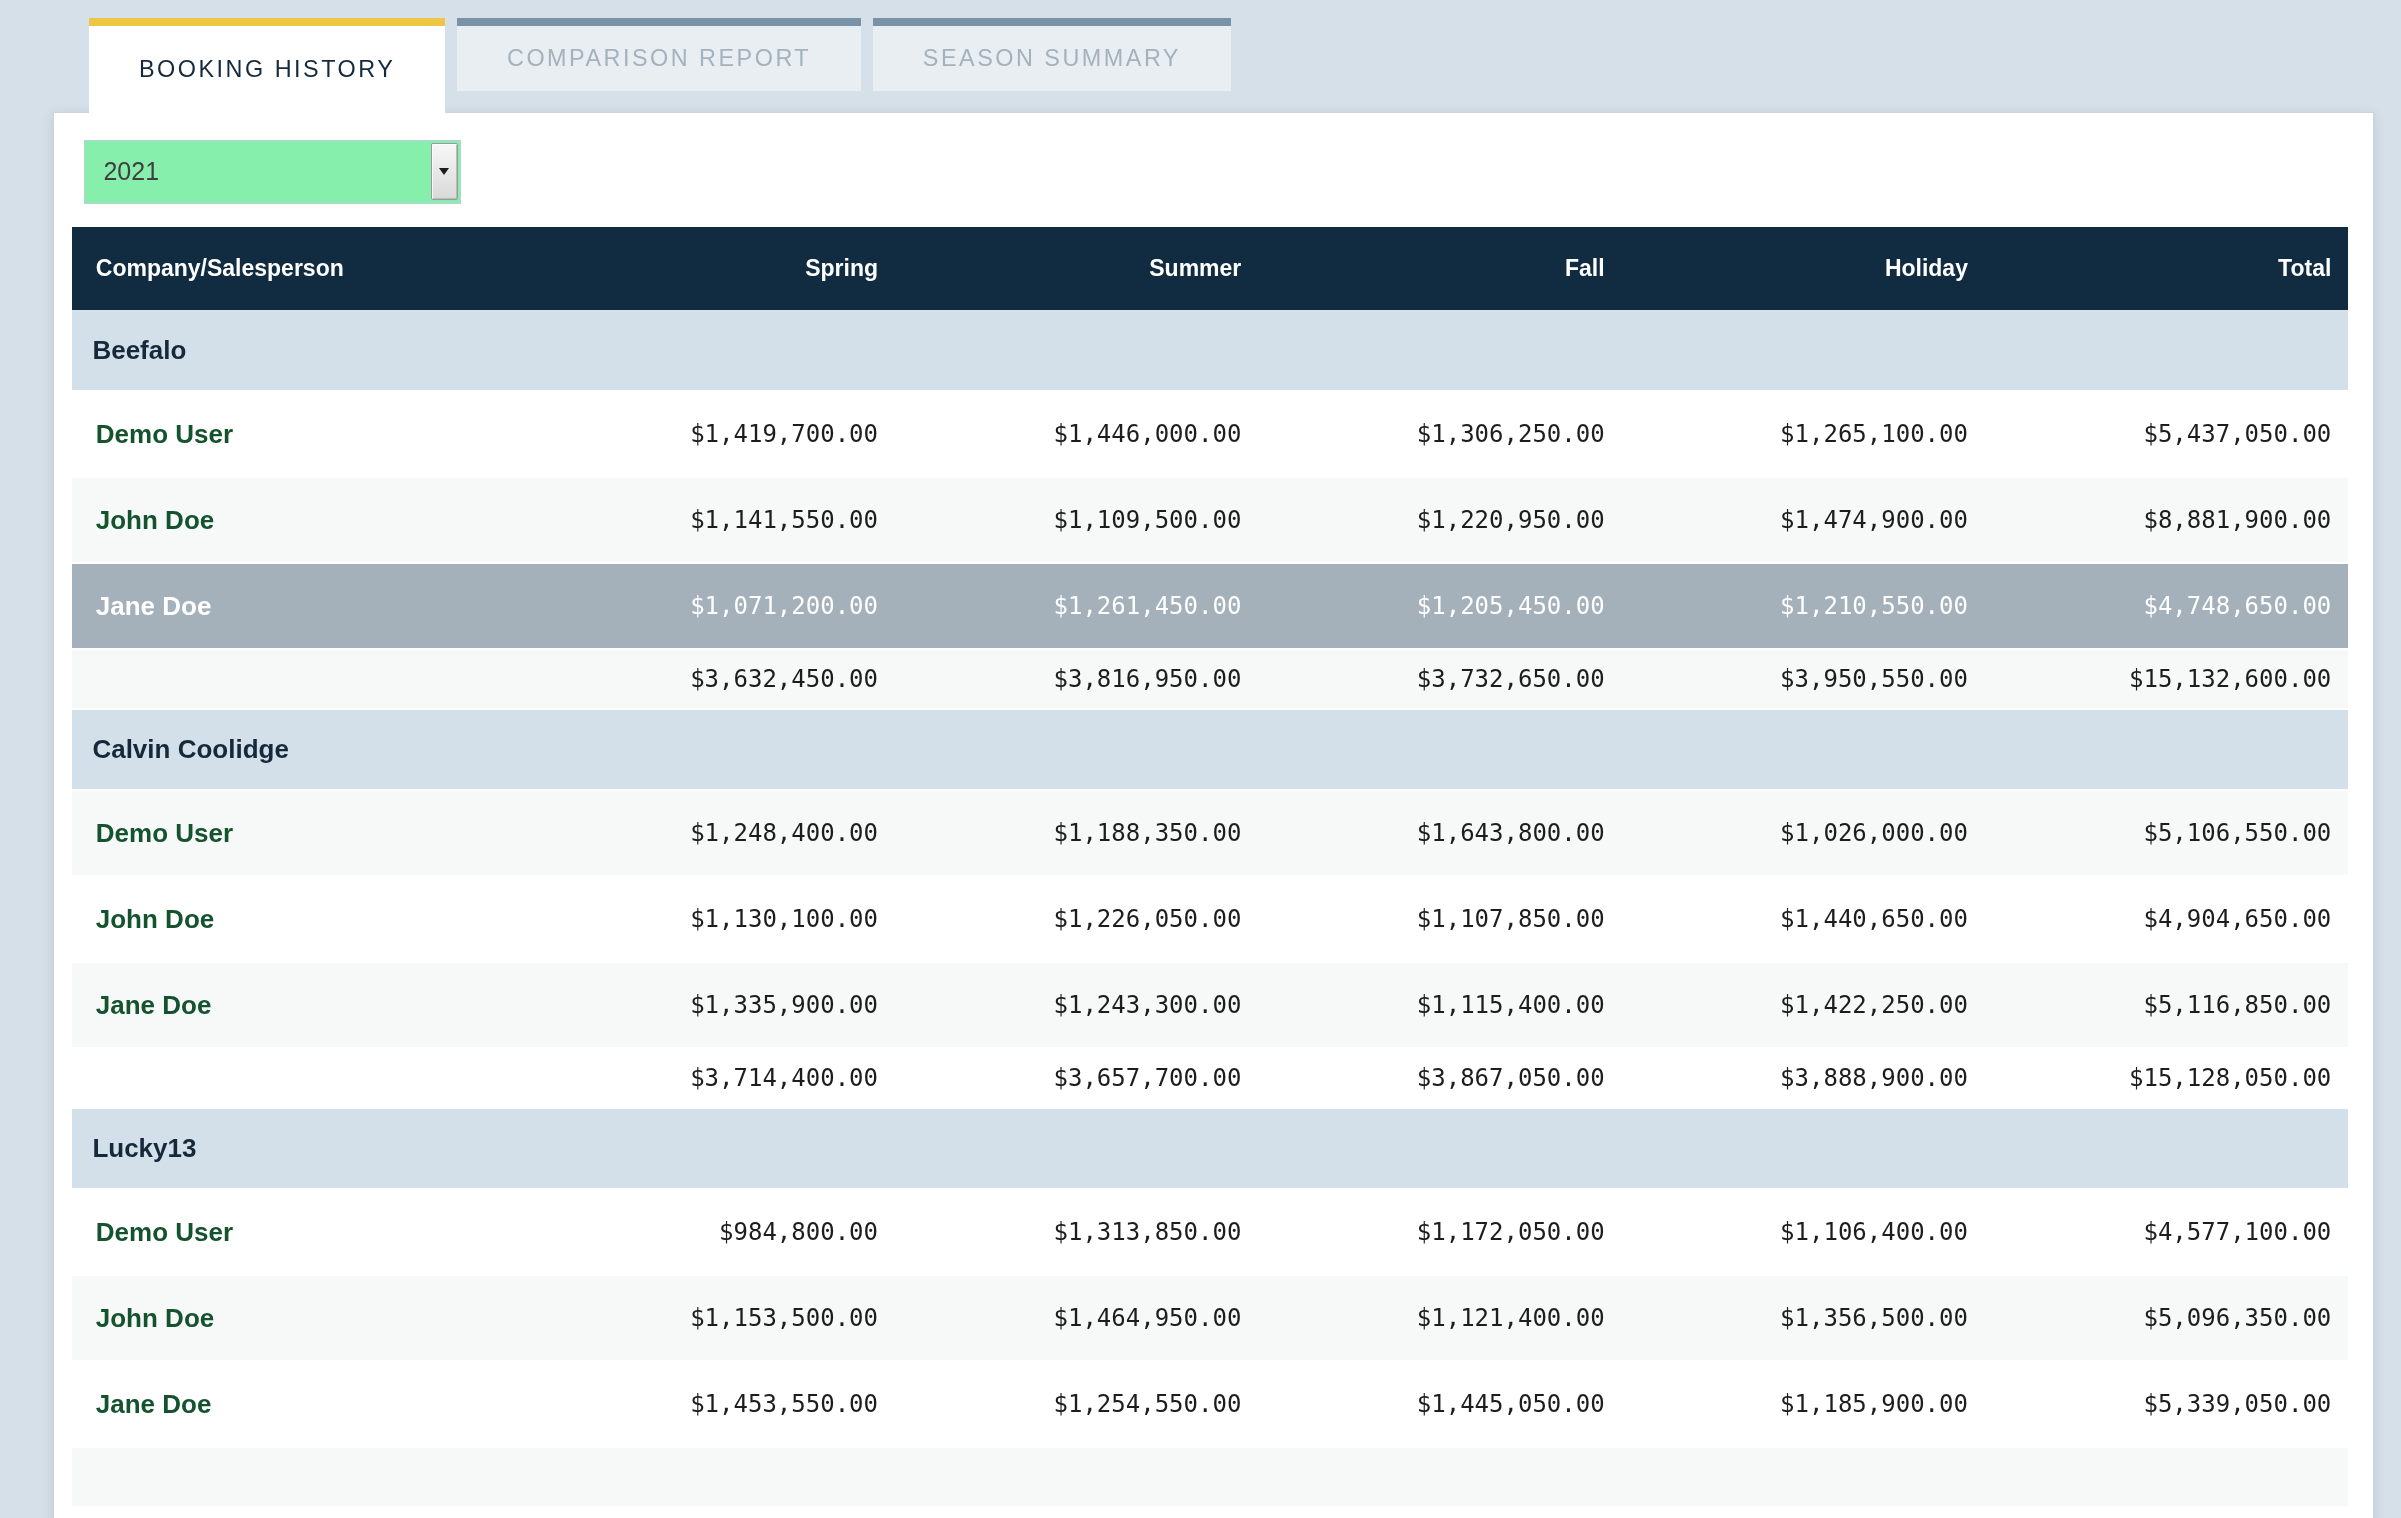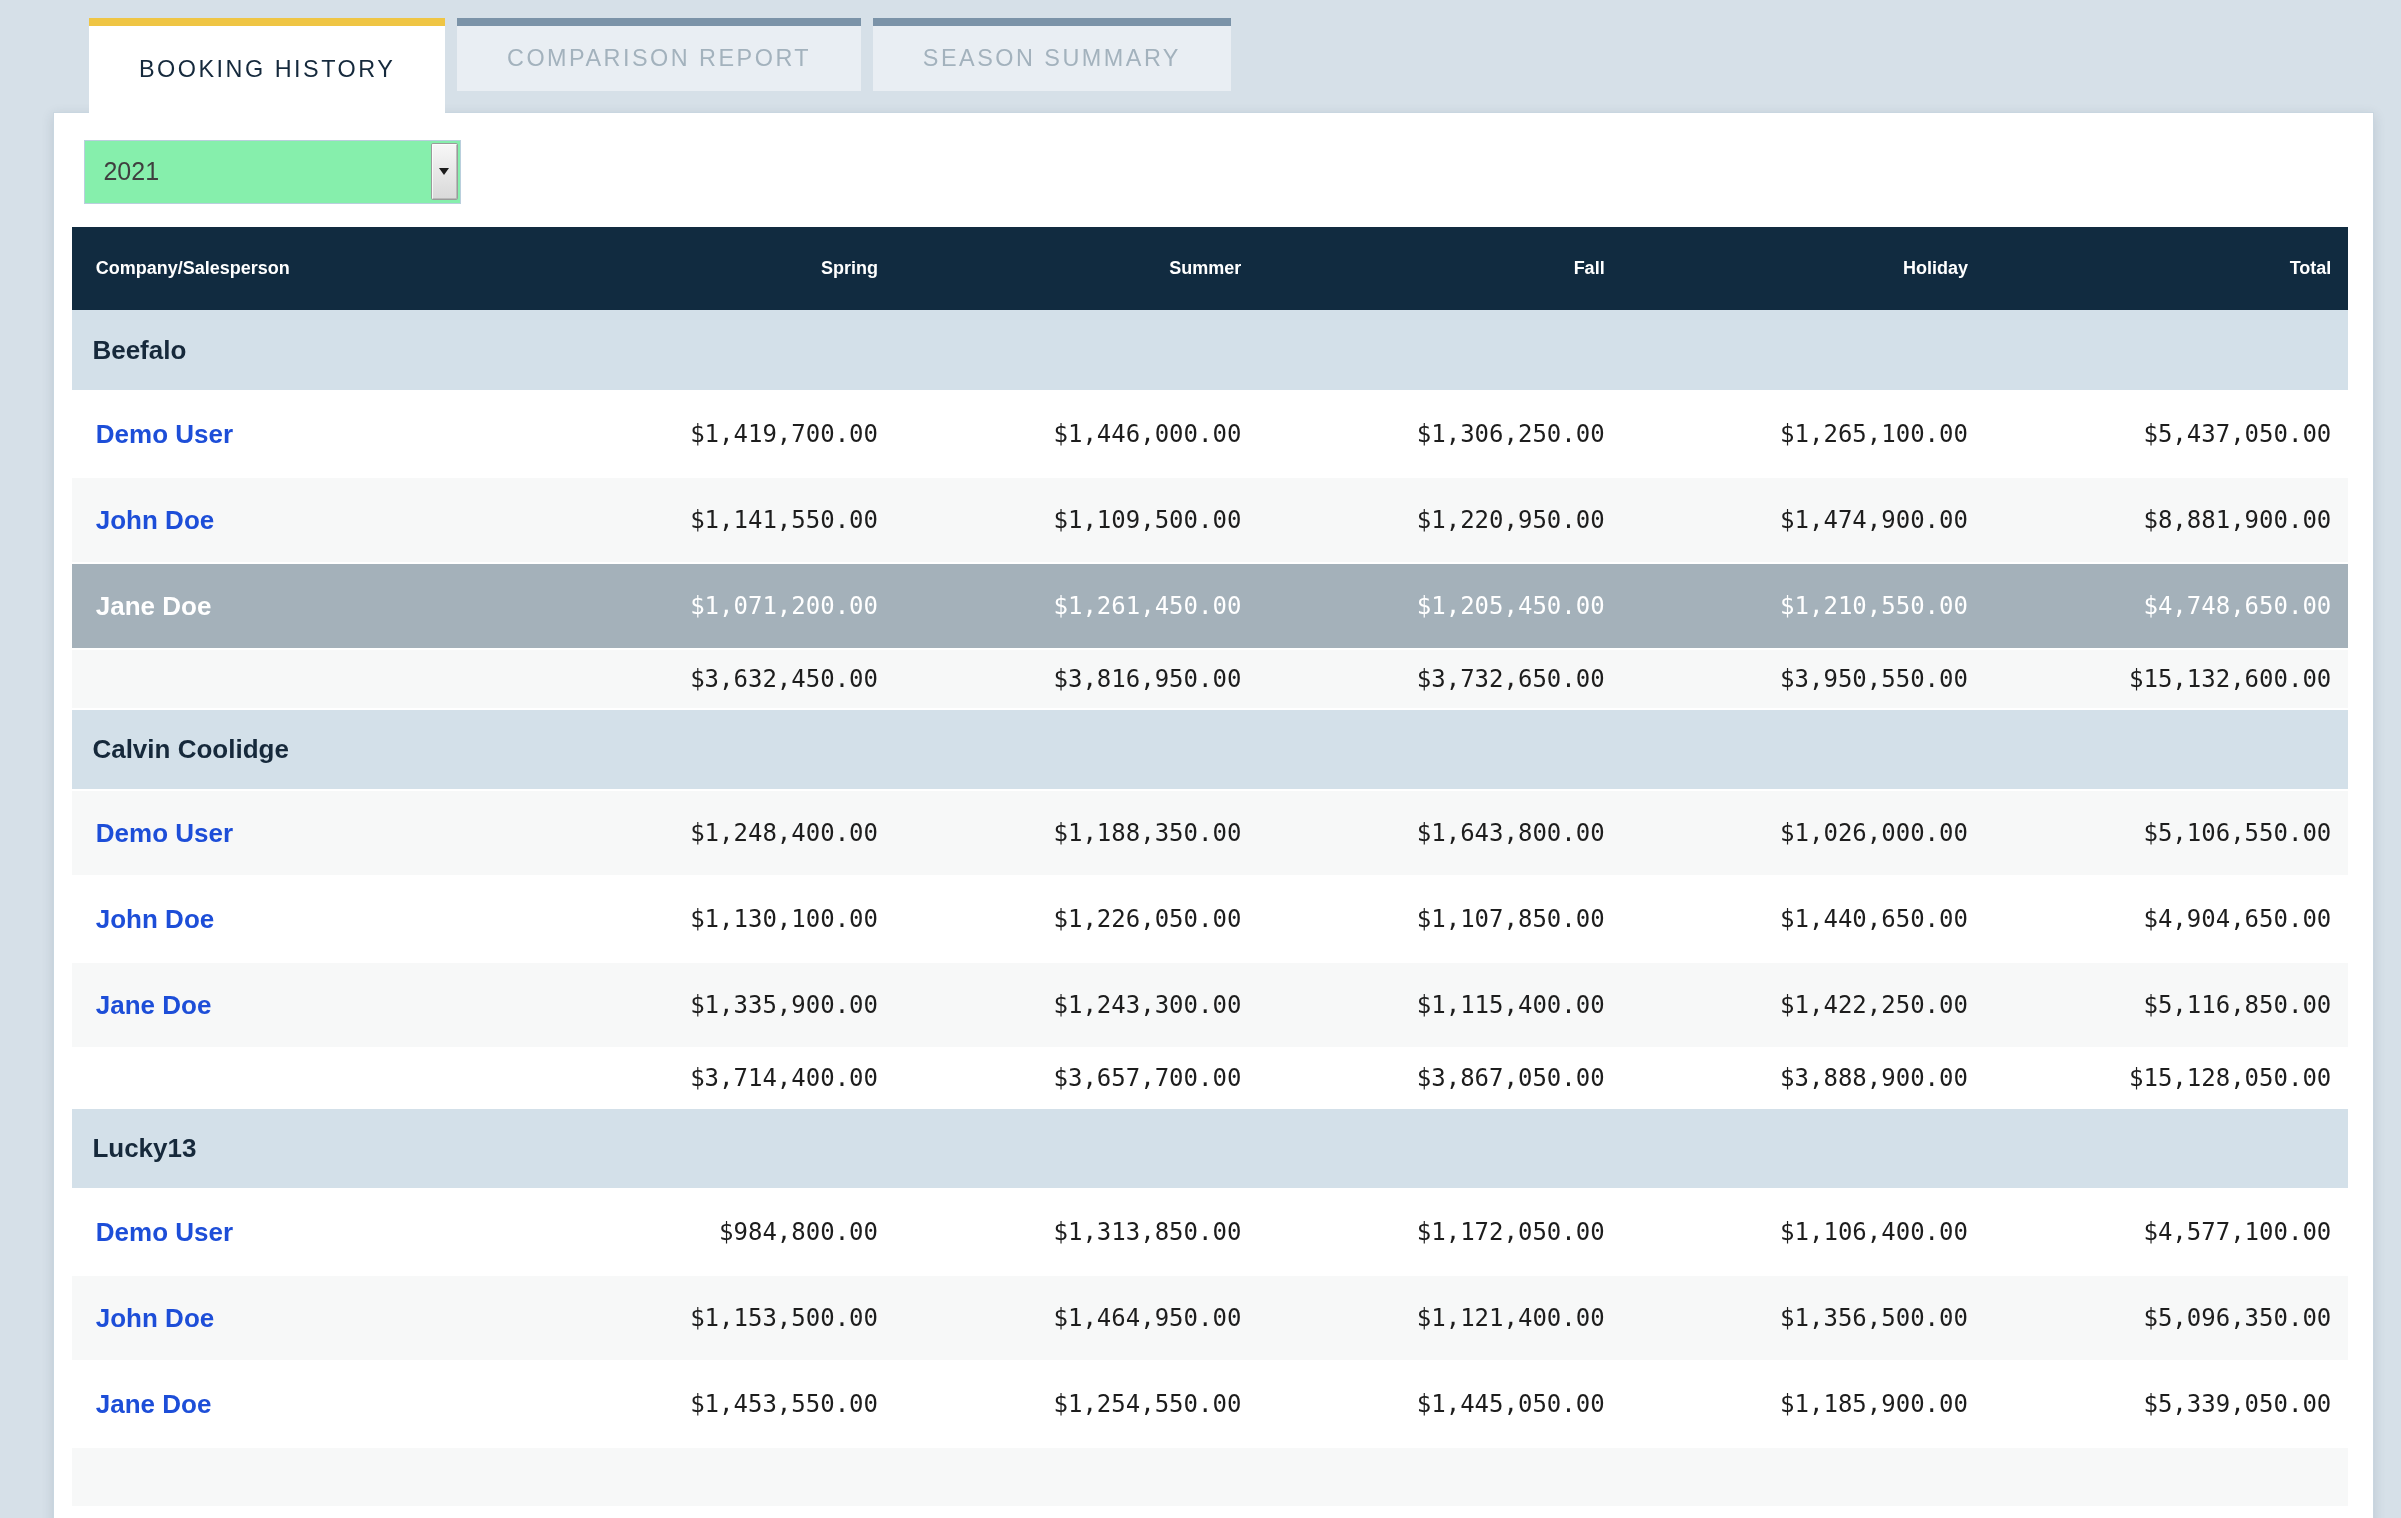--- a/index.html
+++ b/index.html
@@ -78,21 +78,21 @@
   
   table.booking {
     width: 100%;
     border-collapse: collapse;
     table-layout: fixed;
   }
   col.c-name { width: 459px; }
   th {
     background: #112b40;
     color: #ffffff;
-    font-size: 18px;
+    font-size: 23px;
     font-weight: bold;
     height: 83px;
     text-align: right;
     padding: 0 16.7px;
   }
   th:first-child { text-align: left; padding-left: 23.4px; }
   tbody tr { border-bottom: 2.5px solid #ffffff; background: #ffffff; }
   tbody tr:nth-child(odd) { background: #f7f8f8; }
   td {
     font-family: "DejaVu Sans Mono", monospace;
@@ -100,21 +100,21 @@
     color: #1d1d1d;
     text-align: right;
     padding: 0 16.7px;
     height: 86px;
     overflow: hidden;
   }
   td.name-cell {
     font-family: "Liberation Sans", sans-serif;
     font-weight: bold;
     font-size: 26px;
-    color: #1d4ed8;
+    color: #14532d;
     text-align: left;
     padding-left: 23.4px;
   }
   tr.group-row { background: #d3e0e9 !important; }
   tr.group-row td {
     font-family: "Liberation Sans", sans-serif;
     font-weight: bold;
     font-size: 26px;
     color: #16293b;
     text-align: left;

